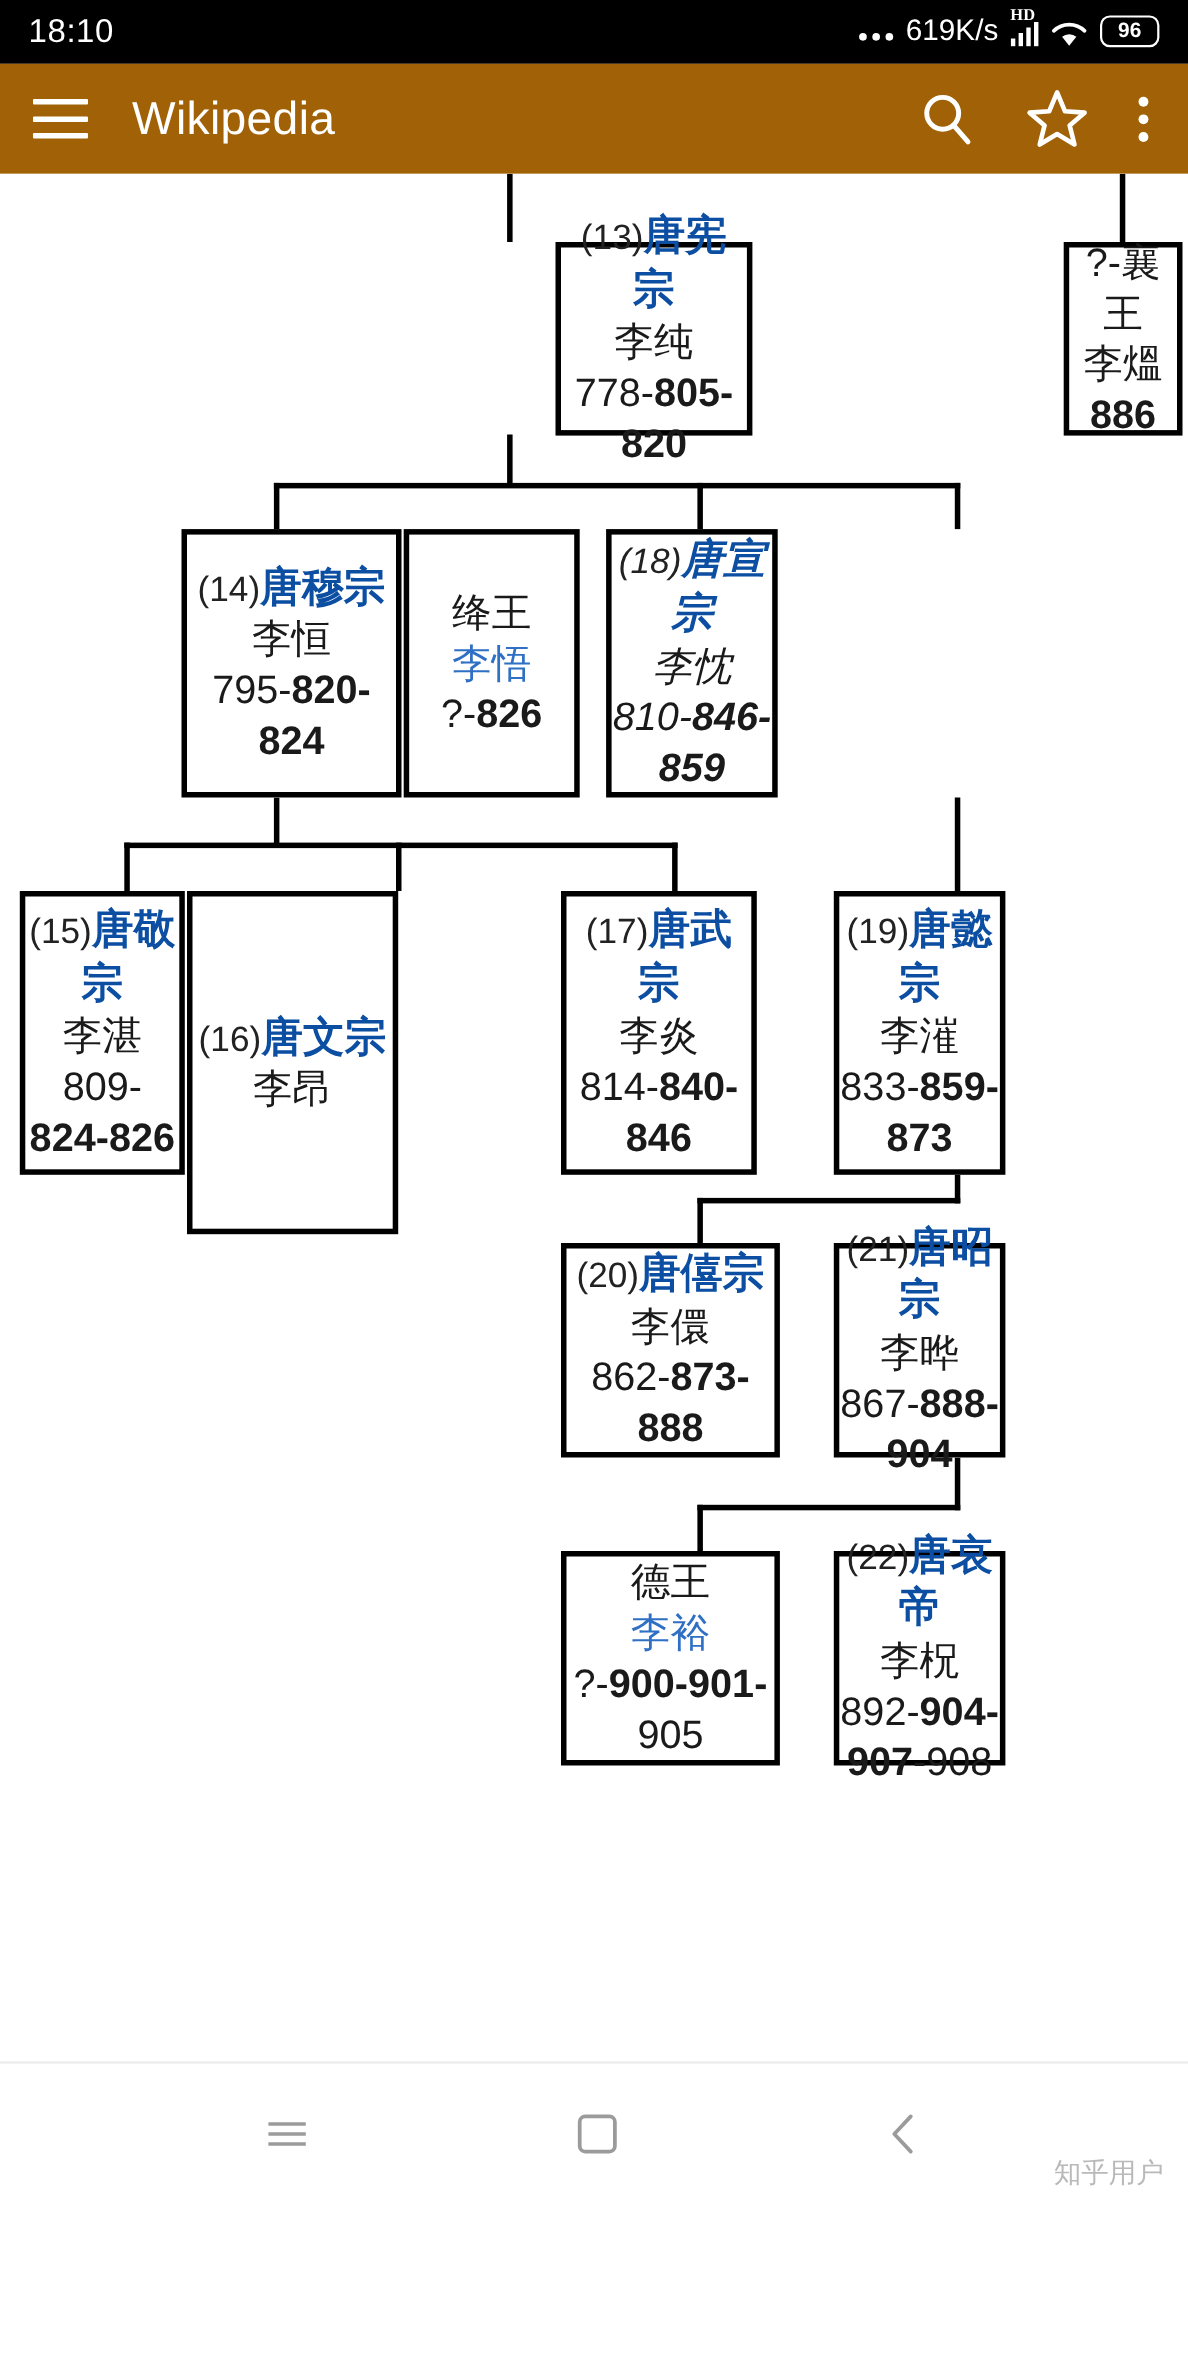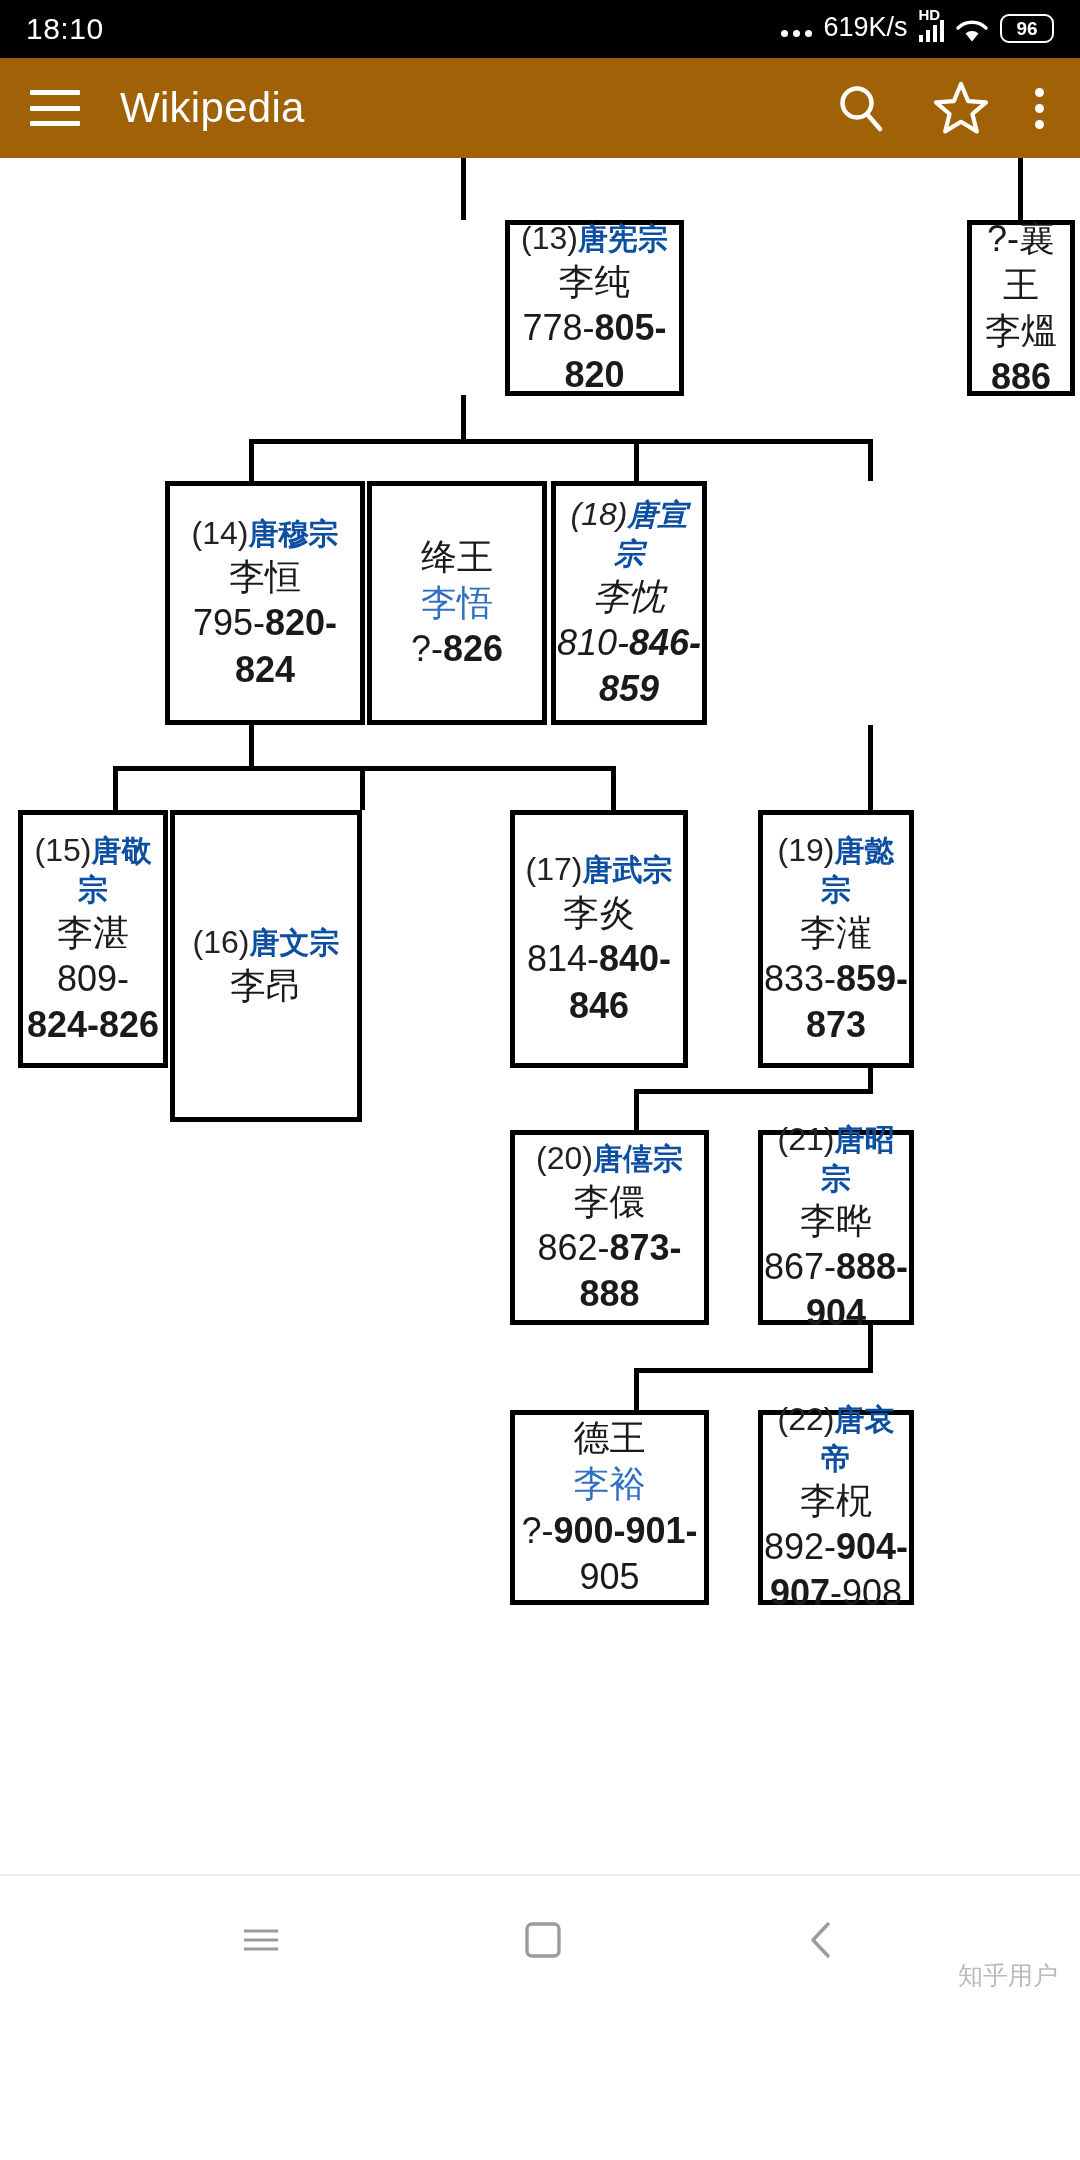--- a/index.html
+++ b/index.html
@@ -14,21 +14,21 @@
   .statusbar {
     height: 58px; background: #000; color: #fff;
     display: flex; align-items: center; justify-content: space-between;
     padding: 0 26px;
   }
   .sb-time { font-size: 30px; letter-spacing: 0.5px; }
   .sb-right { display: flex; align-items: flex-end; gap: 11px; }
   .sb-dots { display: flex; align-items: center; gap: 5px; padding-bottom: 7px; }
   .sb-dots i { width: 7px; height: 7px; background: #fff; border-radius: 50%; display: block; }
   .sb-speed { font-size: 27px; line-height: 1; padding-bottom: 3px; }
-  .sb-sig { position: relative; display: flex; align-items: flex-end; gap: 2px; height: 30px; padding-bottom: 2px;}
+  .sb-sig { position: relative; display: flex; align-items: flex-end; gap: 2px; height: 30px; padding-bottom: 2px; font-family: Liberation Serif, serif;}
   .sb-sig .hd { position: absolute; top: -8px; left: 0px; font-size: 15px; font-weight: bold; }
   .sb-sig .bars { display: flex; align-items: flex-end; gap: 2.5px; }
   .sb-sig .bars b { width: 4.5px; background: #fff; display: block; }
   .sb-sig .bars b:nth-child(1) { height: 7px; }
   .sb-sig .bars b:nth-child(2) { height: 12px; }
   .sb-sig .bars b:nth-child(3) { height: 17px; }
   .sb-sig .bars b:nth-child(4) { height: 22px; }
   .sb-wifi { width: 34px; height: 26px; position: relative; padding-bottom: 2px;}
   .sb-wifi svg { display: block; }
   .sb-batt {
@@ -54,21 +54,21 @@
   .page { position: relative; width: 1080px; height: 1848px; background: #fff; overflow: hidden; }
   .tree { position: absolute; left: 0; top: 0; width: 1080px; height: 1780px; }
 
   .node {
     position: absolute; border: 5px solid #000; background: #fff;
     display: flex; flex-direction: column; align-items: center; justify-content: center;
     text-align: center; line-height: 1.28; color: #1a1a1a;
   }
   .ln { display: block; width: 100%; }
   .num { font-size: 32px; color: #222; }
-  .ttl { color: #0b4ea2; font-weight: bold; font-size: 30px; }
+  .ttl { color: #0b4ea2; font-weight: bold; font-size: 38px; }
   .ttl.soft { color: #2f6fc4; font-weight: normal; }
   .nm { font-size: 36px; color: #1a1a1a; }
   .dt { font-size: 36px; color: #1a1a1a; }
   .dt b { font-weight: bold; }
 
   .edge { position: absolute; background: #000; }
 
   
   .navspace { position: absolute; left: 0; bottom: 0; width: 1080px; height: 132px; background: #fff; border-top: 2px solid #ececec; }
   .navbar { height: 132px; display: flex; align-items: center; justify-content: space-around; padding: 0 120px; }
@@ -178,21 +178,21 @@
     </div>
 
     <div class="node" style="left:165px; top:323px; width:200px; height:244px;">
       <div class="ln">
         <span class="num">(14)</span><span class="ttl">唐穆宗</span>
       </div>
       <div class="ln nm">李恒</div>
       <div class="ln dt"><span>795-</span><b>820-824</b></div>
     </div>
 
-    <div class="node" style="left:367px; top:323px; width:180px; height:244px;">
+    <div class="node" style="left:367px; top:323px; width:160px; height:244px;">
       <div class="ln nm">绛王</div>
       <div class="ln ttl soft" style="font-size:36px">李悟</div>
       <div class="ln dt"><span>?-</span><b>826</b></div>
     </div>
 
     <div class="node" style="left:551px; top:323px; width:156px; height:244px;font-style:italic;">
       <div class="ln">
         <span class="num">(18)</span><span class="ttl">唐宣</span>
       </div>
       <div class="ln ttl">宗</div>

